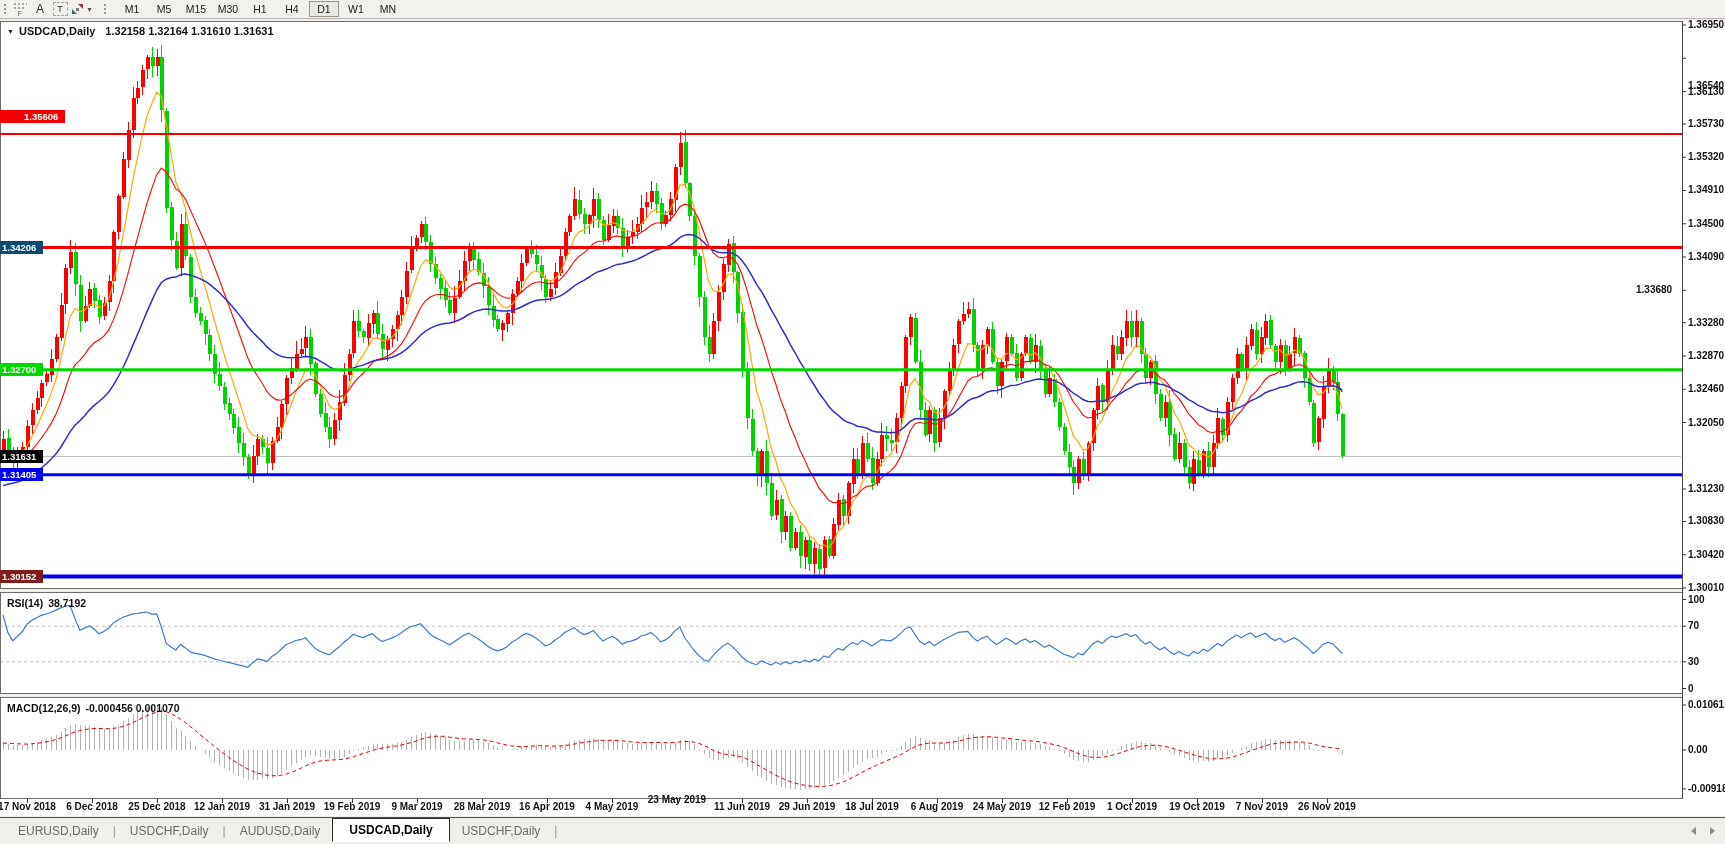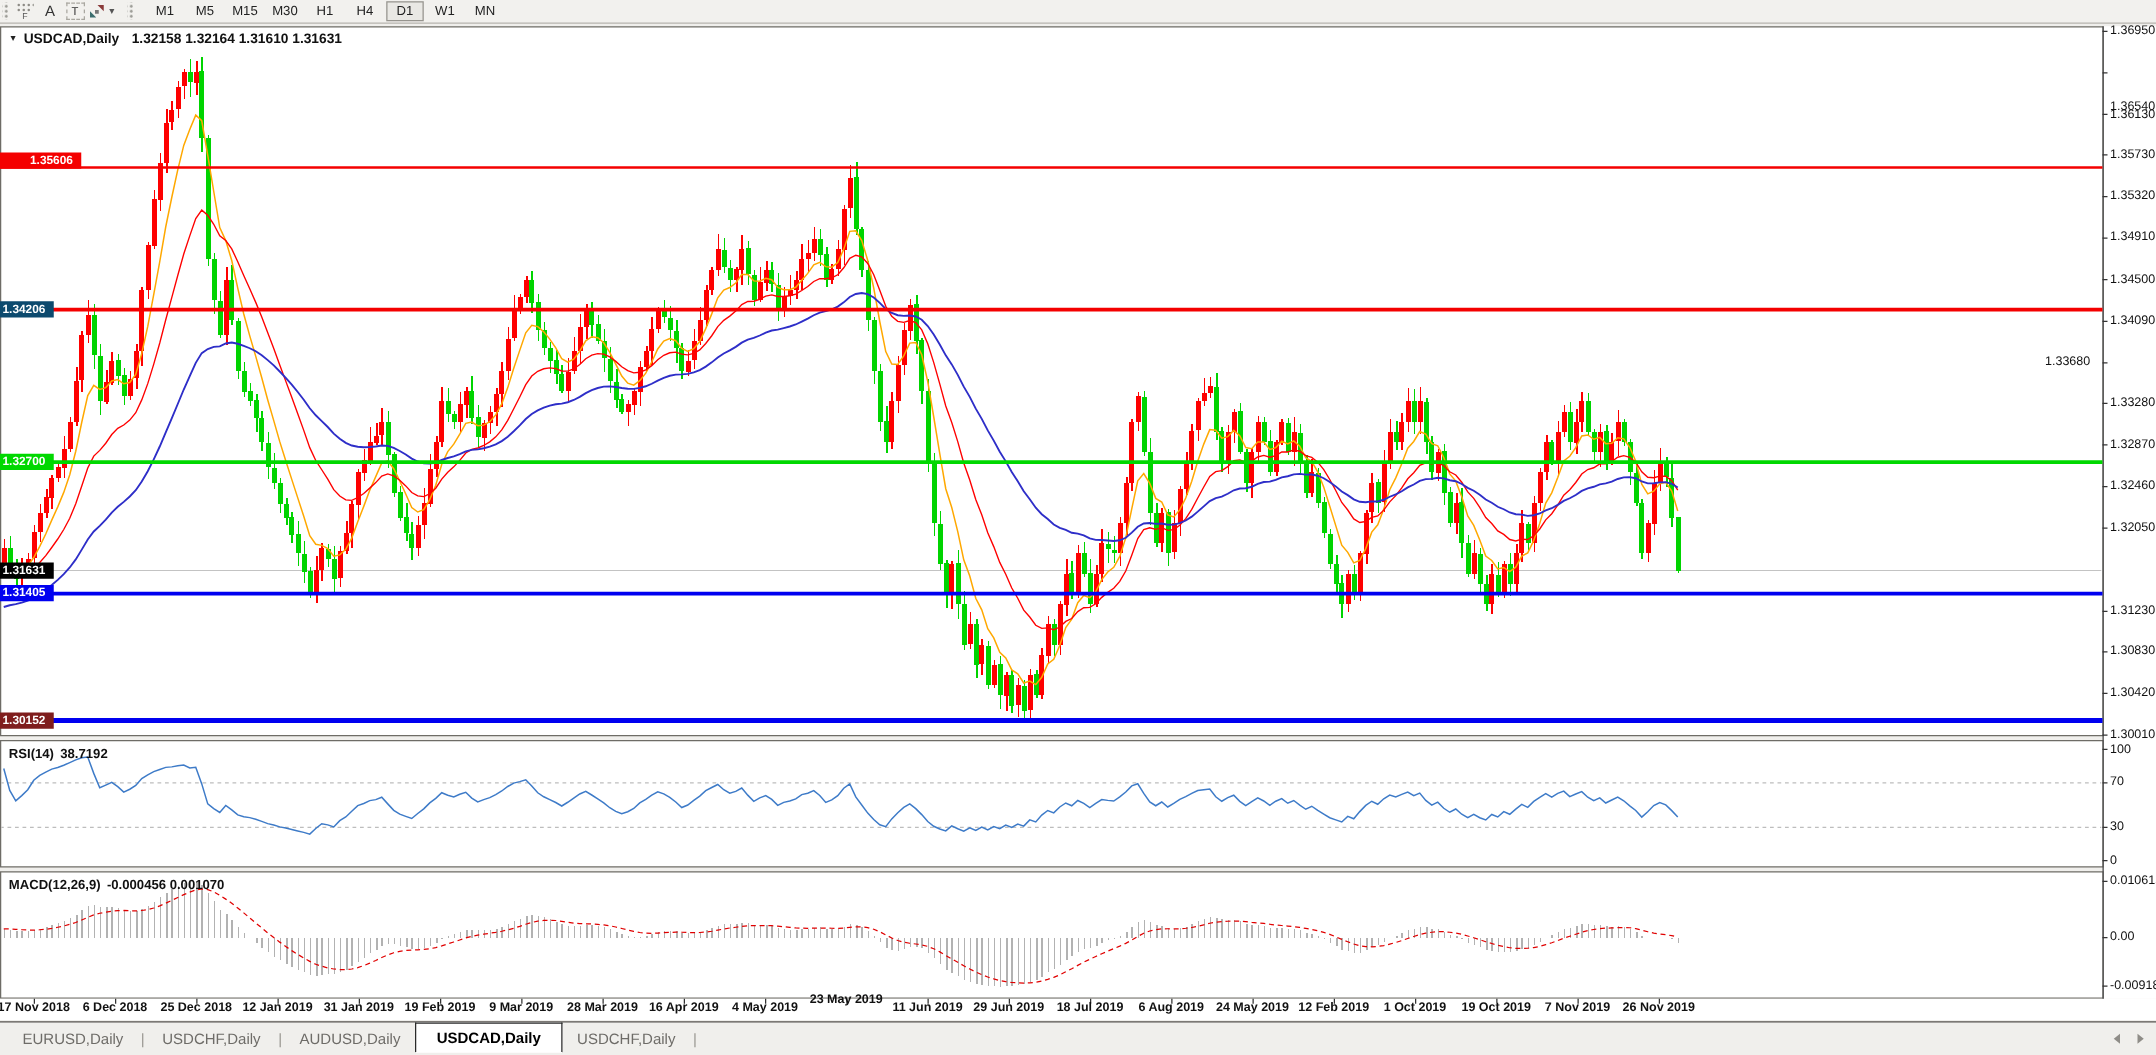--- a/index.html
+++ b/index.html
@@ -9,21 +9,21 @@
   #toolbar{position:absolute;left:0;top:0;width:1725px;height:18px;background:#f2f1ee;border-bottom:1px solid #b6b4ae;display:flex;align-items:center;font-size:10.5px;color:#222;}
   .grip{width:5px;height:14px;margin:0 3px 0 2px;background-image:radial-gradient(circle,#9a9a94 1px,transparent 1.2px);background-size:4px 4px;background-position:1px 1px;}
   .tool{display:flex;align-items:center;justify-content:center;height:15px;min-width:18px;margin:0 1px;color:#333;}
   .tbox{border:1px dashed #a9a7a0;width:13px;height:12px;line-height:12px;text-align:center;font-size:9px;}
   .caret{font-size:7px;color:#555;margin-left:2px;}
   .tfwrap{display:flex;align-items:center;margin-left:6px;}
   .tf{display:inline-block;min-width:24px;text-align:center;padding:1px 2px;margin:0 1px;border:1px solid transparent;color:#222;}
   .tf.active{background:#e9e8e4;border:1px solid #96948e;}
   
   #chart-svg{position:absolute;left:0;top:0;}
-  .lbl{position:absolute;font-size:10px;font-weight:400;color:#111;white-space:nowrap;}
+  .lbl{position:absolute;font-size:10px;font-weight:700;color:#111;white-space:nowrap;}
   .badge{position:absolute;left:1684px;width:41px;height:13px;line-height:13px;font-size:9.5px;font-weight:700;color:#fff;padding-left:2px;white-space:nowrap;}
   #title-bar{position:absolute;left:7px;top:25px;display:flex;align-items:center;font-size:11px;font-weight:700;color:#111;}
   #title-bar .tri{font-size:7px;margin-right:5px;color:#222;}
   #title-bar .quotes{margin-left:10px;}
   .ind-label{position:absolute;left:7px;font-size:10.5px;font-weight:700;color:#111;}
   .ind-label span{margin-right:5px;}
   .datelbl{position:absolute;top:801px;width:70px;margin-left:-35px;text-align:center;font-size:10px;font-weight:700;color:#111;white-space:nowrap;}
   
   #tabstrip{position:absolute;left:0;top:817px;width:1725px;height:27px;background:#f0efec;border-top:1px solid #55534e;display:flex;align-items:center;padding-left:6px;box-sizing:border-box;font-size:12px;}
   .tab{padding:3px 12px;color:#6e6c68;white-space:nowrap;}
@@ -1041,21 +1041,21 @@
       <div class="lbl" style="left: 1688px; top: 515.479px;">1.30830</div>
       <div class="lbl" style="left: 1688px; top: 548.739px;">1.30420</div>
       <div class="lbl" style="left: 1688px; top: 582px;">1.30010</div>
       <div class="lbl" style="left: 1688px; top: 593.5px;">100</div>
       <div class="lbl" style="left: 1688px; top: 620.2px;">70</div>
       <div class="lbl" style="left: 1688px; top: 655.8px;">30</div>
       <div class="lbl" style="left: 1688px; top: 682.5px;">0</div>
       <div class="lbl" style="left: 1688px; top: 699px;">0.010615</div>
       <div class="lbl" style="left: 1688px; top: 744px;">0.00</div>
       <div class="lbl" style="left: 1688px; top: 782.938px;">-0.009185</div>
-      <div class="badge" style="left: 0px; top: 122px; background: rgb(244, 0, 0); color: rgb(255, 255, 255); padding-left: 24px;">1.35606</div>
+      <div class="badge" style="left: 0px; top: 110px; background: rgb(244, 0, 0); color: rgb(255, 255, 255); padding-left: 24px;">1.35606</div>
       <div class="badge" style="left: 0px; top: 241.105px; background: #0c4a6e; color: rgb(255, 255, 255);">1.34206</div>
       <div class="badge" style="left: 0px; top: 363.277px; background: rgb(0, 216, 0); color: rgb(255, 255, 255);">1.32700</div>
       <div class="badge" style="left: 0px; top: 449.998px; background: rgb(0, 0, 0); color: rgb(255, 255, 255);">1.31631</div>
       <div class="badge" style="left: 0px; top: 468.332px; background: rgb(0, 0, 240); color: rgb(255, 255, 255);">1.31405</div>
       <div class="badge" style="left: 0px; top: 569.98px; background: #7f1d1d; color: rgb(255, 255, 255);">1.30152</div>
       <div class="datelbl" style="left: 27px; top: 801px;">17 Nov 2018</div>
       <div class="datelbl" style="left: 92px; top: 801px;">6 Dec 2018</div>
       <div class="datelbl" style="left: 157px; top: 801px;">25 Dec 2018</div>
       <div class="datelbl" style="left: 222px; top: 801px;">12 Jan 2019</div>
       <div class="datelbl" style="left: 287px; top: 801px;">31 Jan 2019</div>

